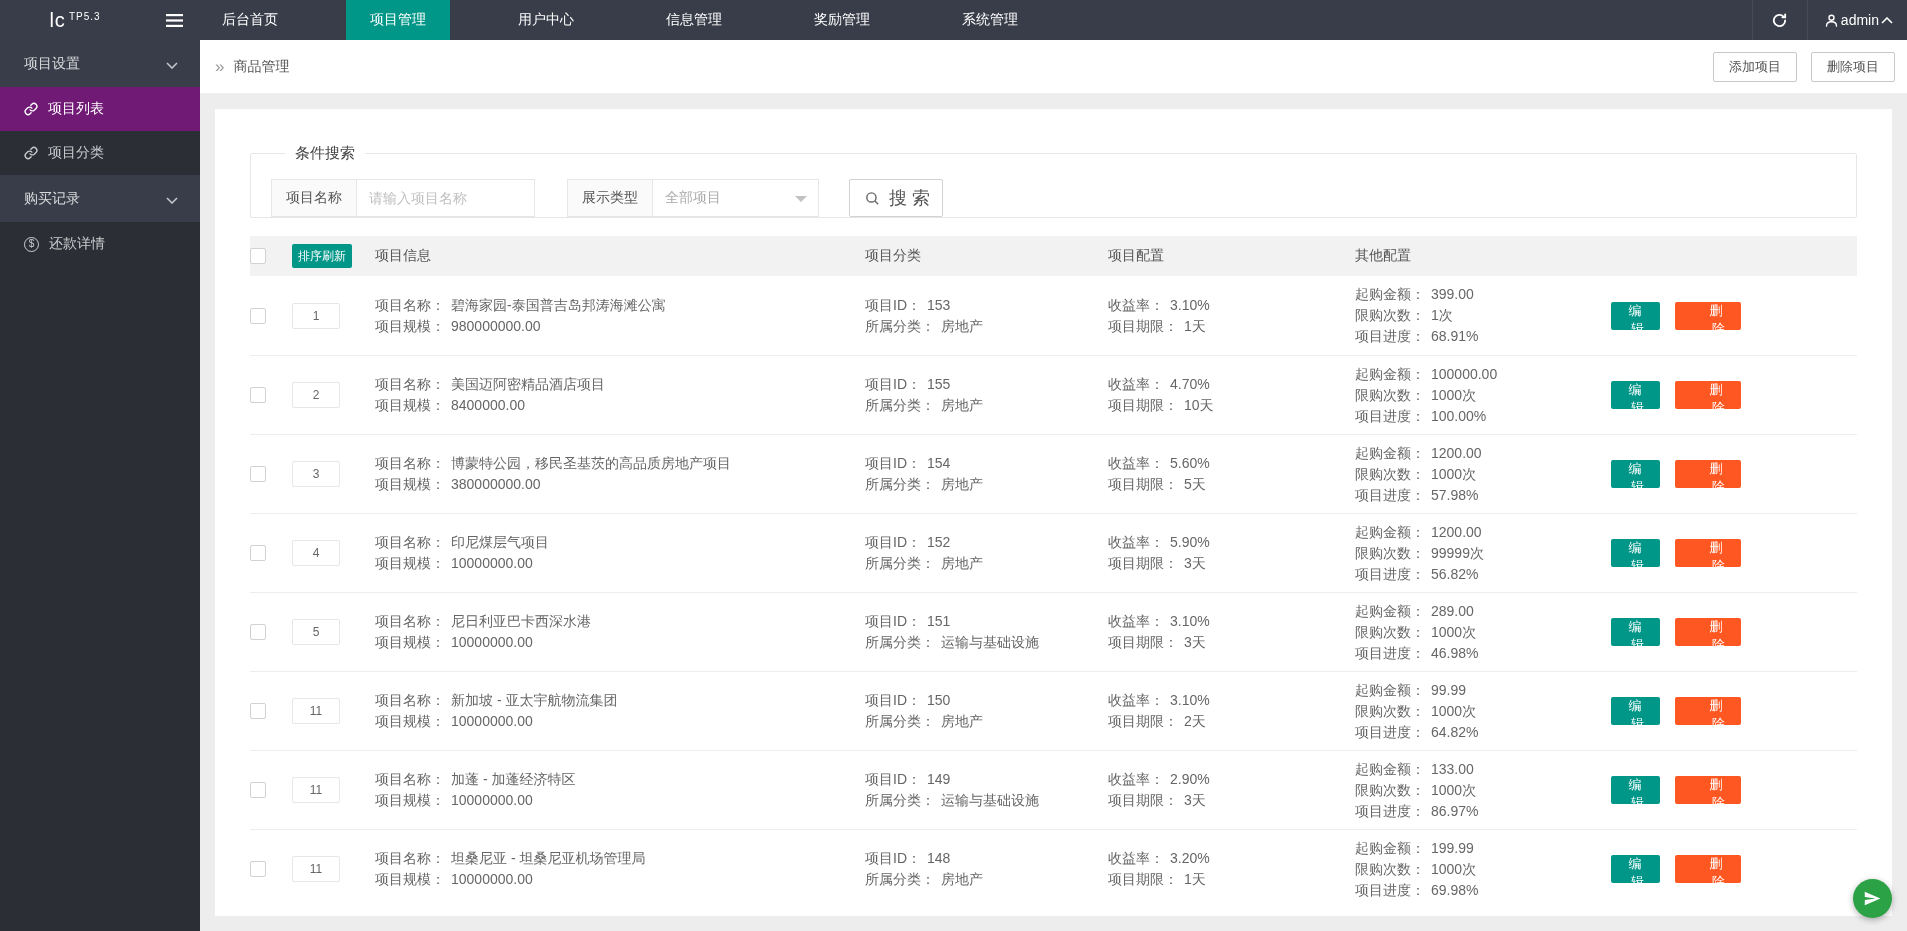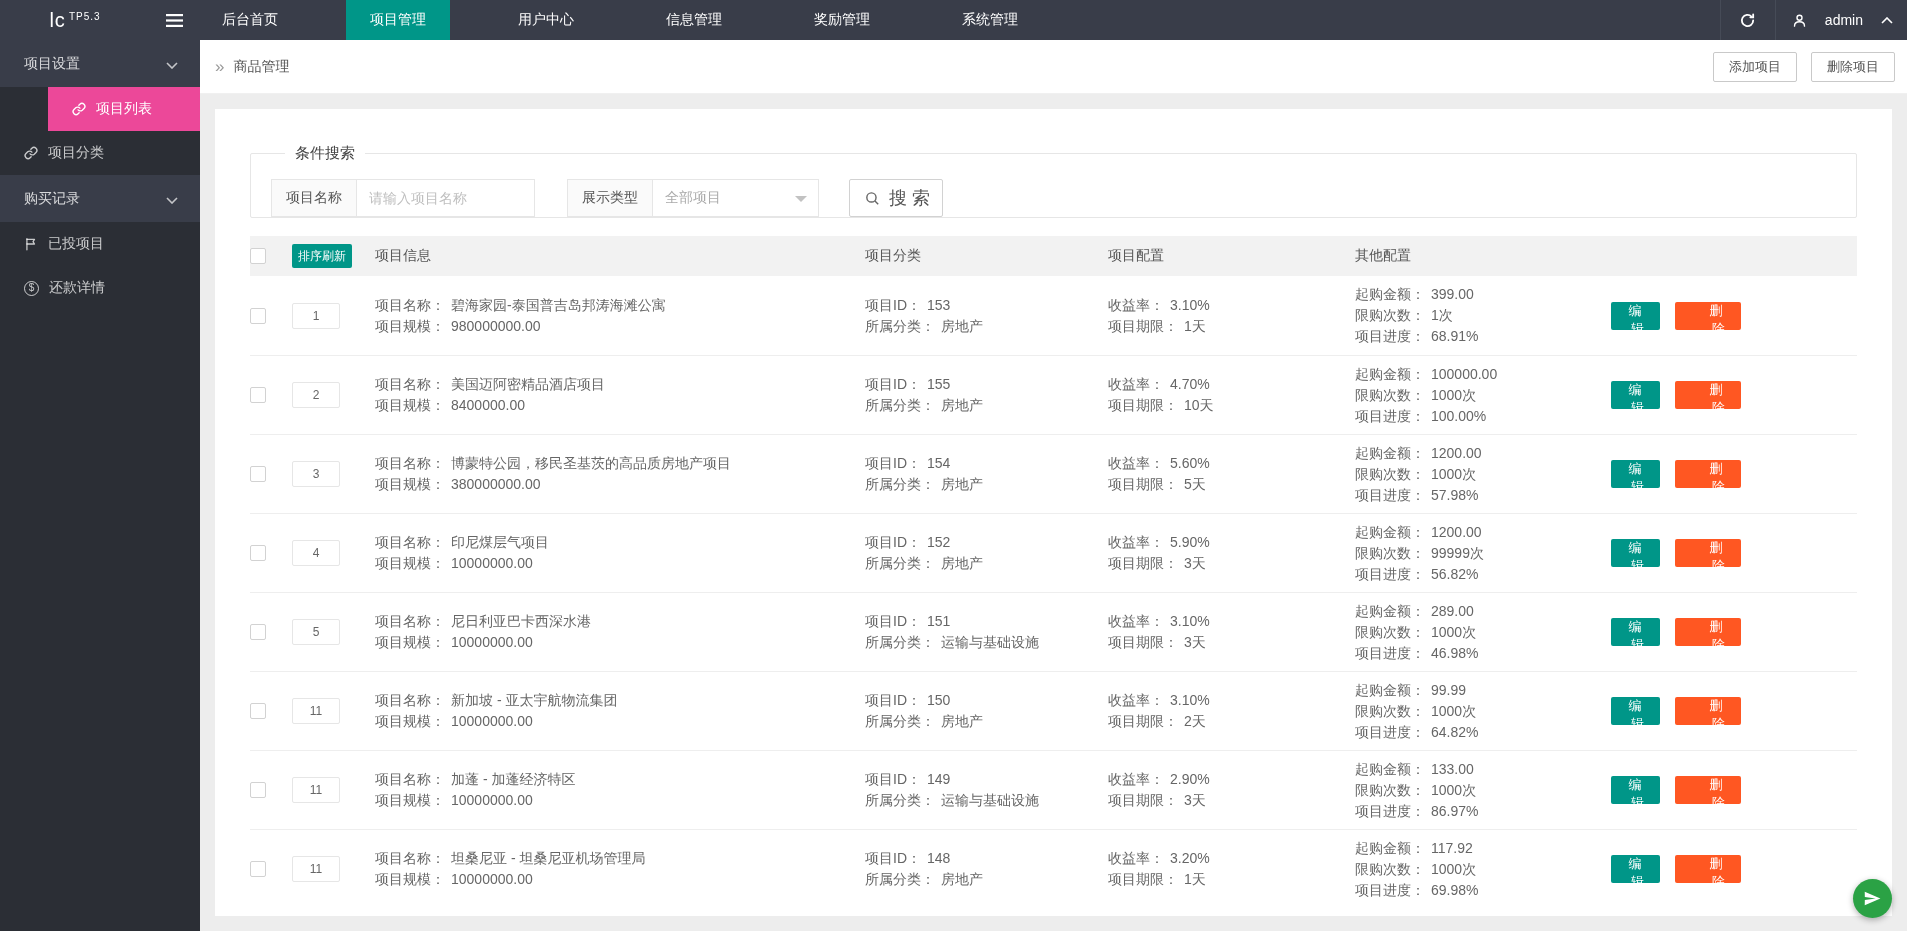--- a/index.html
+++ b/index.html
@@ -10,28 +10,28 @@
   
   .topbar { height:40px; background:#393D49; display:flex; align-items:stretch; color:#fff; }
   .logo { width:150px; display:flex; align-items:center; justify-content:center; font-size:20px; letter-spacing:1px; cursor:pointer; }
   .logo sup { font-size:10px; margin-left:3px; transform:translateY(-4px); }
   .hamburger { width:48px; display:flex; align-items:center; justify-content:center; cursor:pointer; }
   .topnav { display:flex; align-items:stretch;gap:44px; }
   .topnav-item { padding:0 24px; display:flex; align-items:center; font-size:14px; cursor:pointer; color:#fff; }
   .topnav-item.active { background:#009688; }
   .topbar-right { margin-left:auto; display:flex; align-items:stretch; }
   .tb-refresh { width:56px; display:flex; align-items:center; justify-content:center; border-left:1px solid #464b57; border-right:1px solid #464b57; cursor:pointer; }
-  .tb-user { padding:0 14px 0 16px; display:flex; align-items:center; gap:18px; font-size:14px; cursor:pointer; }
+  .tb-user { padding:0 14px 0 16px; display:flex; align-items:center; gap:2px; font-size:14px; cursor:pointer; }
 
   
   .layout { display:flex; height:891px; }
   .sidebar { width:200px; flex:none; background:#2b2e35; overflow:hidden; }
   .side-section-header { height:47px; display:flex; align-items:center; justify-content:space-between; padding:0 22px 0 24px; background:#393D49; color:rgba(255,255,255,.8); font-size:14px; cursor:pointer; }
   .side-item { height:44px; display:flex; align-items:center; gap:10px; padding:0 24px; color:rgba(255,255,255,.75); font-size:14px; cursor:pointer; }
-  .side-item.active { background:#ec4899; color:#fff;margin-left:48px; }
+  .side-item.active { background:#701a75; color:#fff; }
   .icon-dollar { width:15px; height:15px; border:1.4px solid currentColor; border-radius:50%; display:inline-flex; align-items:center; justify-content:center; font-size:10px; line-height:1; flex:none; }
   .icon-dollar::before { content:"$"; }
 
   
   .main { flex:1; display:flex; flex-direction:column; overflow:hidden; }
   .pagebar { height:54px; background:#fff; display:flex; align-items:center; padding:0 12px 0 15px; flex:none; border-bottom:1px solid #f0f0f0; }
   .breadcrumb { display:flex; align-items:center; gap:9px; font-size:14px; color:#555; }
   .bc-icon { color:#999; font-size:17px; }
   .page-actions { margin-left:auto; display:flex; gap:14px; }
   .btn-plain { height:30px; padding:0 15px; background:#fff; border:1px solid #c9c9c9; border-radius:2px; font-size:13px; color:#555; cursor:pointer; font-family:Liberation Mono, monospace; }
@@ -151,29 +151,20 @@
           <span>项目分类</span>
         </div>
         <div class="side-section-header">
           <span>购买记录</span>
           <span><svg width="12" height="7" viewBox="0 0 12 7">
               <polyline points="1,1 6,6 11,1" fill="none" stroke="rgba(255,255,255,.7)" stroke-width="1.6"></polyline>
             </svg></span>
         </div>
         <div class="side-item">
           <span style="display: inline-flex;">
-            <svg width="14" height="14" viewBox="0 0 24 24" fill="none" stroke="currentColor" stroke-width="2.2" stroke-linecap="round" stroke-linejoin="round">
-              <path d="M5 22V3"></path>
-              <path d="M5 4h13l-2.5 4 2.5 4H5"></path>
-            </svg>
-          </span>
-          <span>已投项目</span>
-        </div>
-        <div class="side-item">
-          <span style="display: inline-flex;">
             <span class="icon-dollar"></span>
           </span>
           <span>还款详情</span>
         </div>
       </aside>
 
     <main class="main">
       <div class="pagebar">
         <div class="breadcrumb">
           <span class="bc-icon">»</span>
@@ -443,21 +434,21 @@
                 </div>
                 <div class="c-cat">
                   <div class="cell-line"><span class="lbl">项目ID：</span><span class="val">148</span></div>
                   <div class="cell-line"><span class="lbl">所属分类：</span><span class="val">房地产</span></div>
                 </div>
                 <div class="c-conf">
                   <div class="cell-line"><span class="lbl">收益率：</span><span class="val">3.20%</span></div>
                   <div class="cell-line"><span class="lbl">项目期限：</span><span class="val">1天</span></div>
                 </div>
                 <div class="c-other">
-                  <div class="cell-line"><span class="lbl">起购金额：</span><span class="val">117.92</span></div>
+                  <div class="cell-line"><span class="lbl">起购金额：</span><span class="val">199.99</span></div>
                   <div class="cell-line"><span class="lbl">限购次数：</span><span class="val">1000次</span></div>
                   <div class="cell-line"><span class="lbl">项目进度：</span><span class="val">69.98%</span></div>
                 </div>
                 <div class="c-act">
                   <button class="btn-edit"><span class="ls">编辑</span></button>
                   <button class="btn-del"><span class="ls">删除</span></button>
                 </div>
               </div>
             </div>
         </div>

